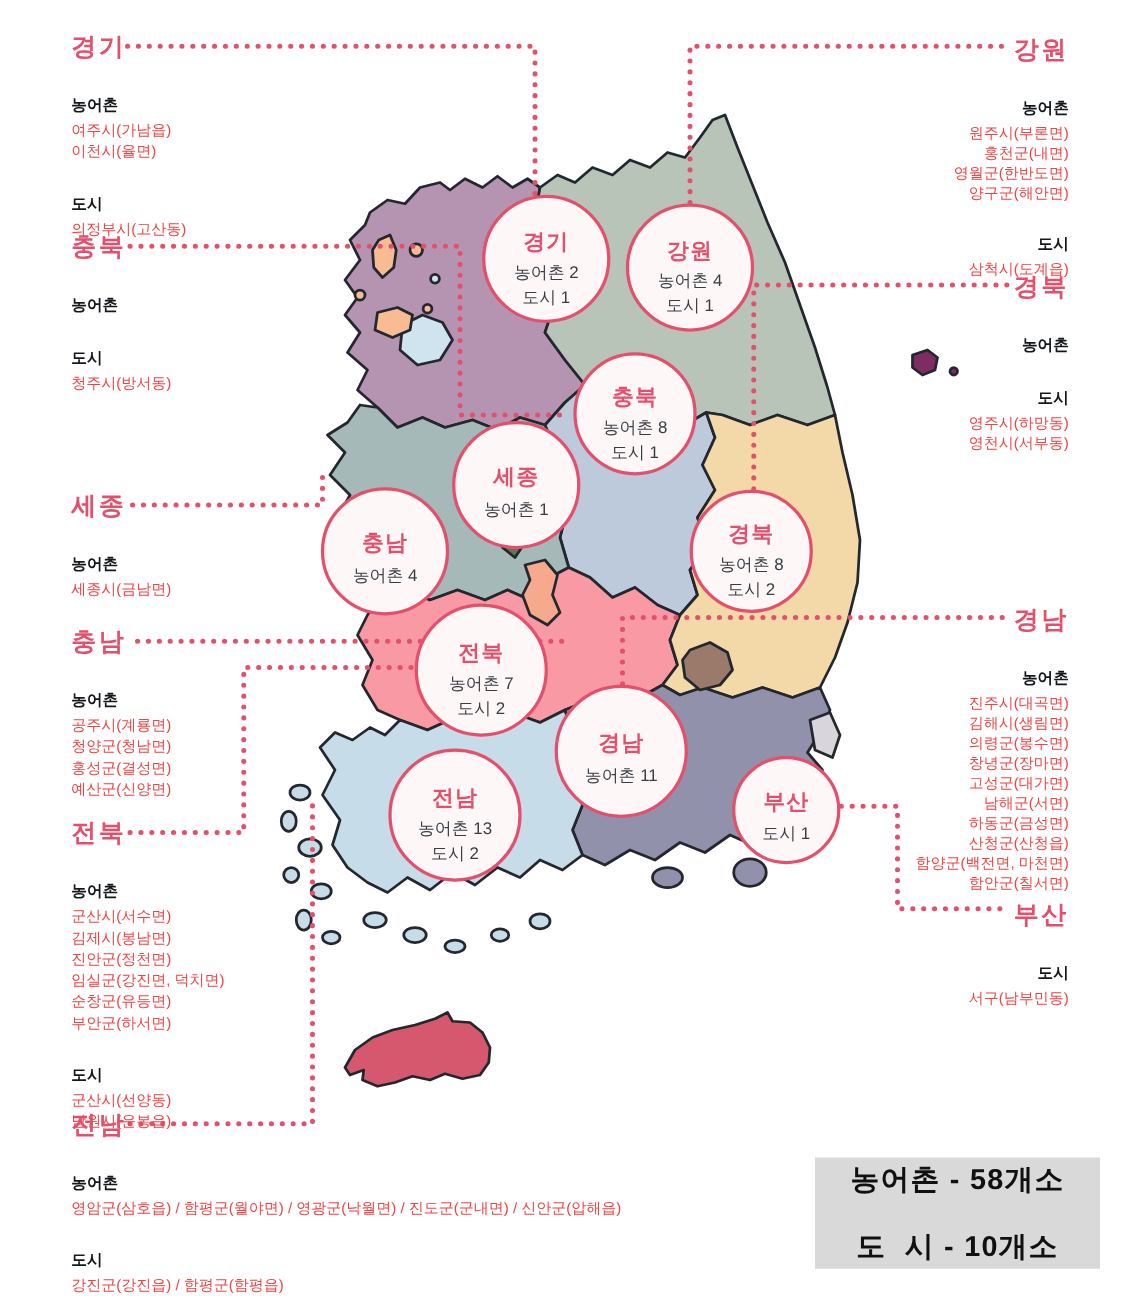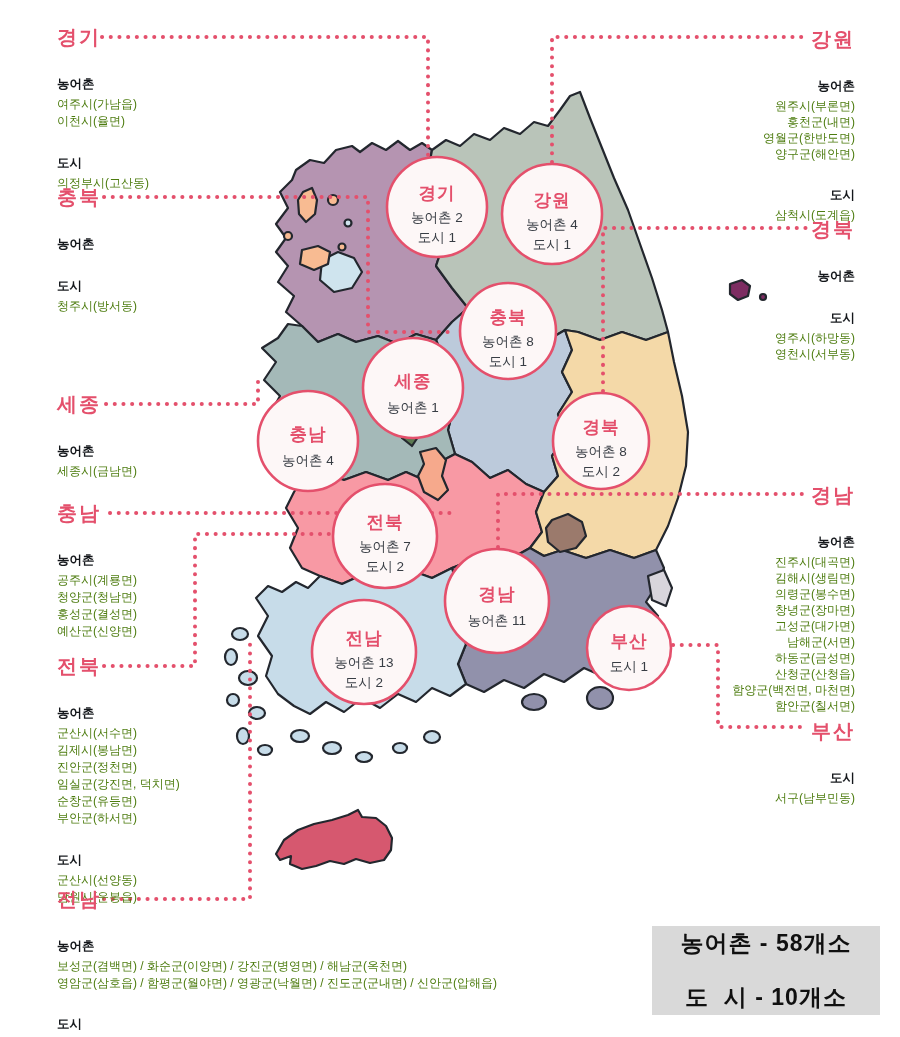--- a/index.html
+++ b/index.html
@@ -10,21 +10,21 @@
   .mp{stroke:#23272e;stroke-width:2.2;stroke-linejoin:round;stroke-linecap:round;}
   .leader{fill:none;stroke-width:4;stroke-linecap:round;stroke-dasharray:0.1 8.6;}
   .badge-circle{fill:#fdf7f7;stroke-width:2.6;}
   .badge-title{font:bold 17.5px "Liberation Sans","DejaVu Sans",sans-serif;fill:var(--accent);text-anchor:middle;letter-spacing:1px;}
   .badge-line{font:13.5px "Liberation Sans","DejaVu Sans",sans-serif;fill:#383d44;text-anchor:middle;}
   .section{position:absolute;}
   .section.left{left:57px;text-align:left;}
   .section.right{right:45px;text-align:right;}
   .sec-title{font-size:20px;font-weight:bold;color:var(--accent);letter-spacing:2px;margin-bottom:4px;}
   .grp-label{font-size:12.5px;font-weight:bold;color:#14171b;margin-top:25px;margin-bottom:3px;}
-  .grp-items div{font-size:12px;color:#4d7c0f;line-height:17px;white-space:nowrap;}
+  .grp-items div{font-size:12px;color:#ef4444;line-height:17px;white-space:nowrap;}
   .section.right .grp-items div{line-height:16px;text-align:right;}
   .section.jeonnam .grp-items div{line-height:16.5px;}
   .summary-box{position:absolute;left:652px;top:926px;width:228px;height:89px;background:#d9d9d9;
                display:flex;flex-direction:column;justify-content:center;align-items:center;gap:23px;}
   .summary-box div{font-size:23px;font-weight:bold;color:#101010;white-space:pre;letter-spacing:1px;}
 </style>
 </head>
 <body>
 
 <div class="canvas">
@@ -237,21 +237,20 @@
     <div class="grp-items">
         <div>군산시(선양동)</div>
         <div>남원시(운봉읍)</div>
       </div>
   </div>
 
   <div class="section left jeonnam" style="top:886px">
     <div class="sec-title">전남</div>
     <div class="grp-label">농어촌</div>
     <div class="grp-items">
-        <div>보성군(겸백면) / 화순군(이양면) / 강진군(병영면) / 해남군(옥천면)</div>
         <div>영암군(삼호읍) / 함평군(월야면) / 영광군(낙월면) / 진도군(군내면) / 신안군(압해읍)</div>
       </div>
     <div class="grp-label">도시</div>
     <div class="grp-items">
         <div>강진군(강진읍) / 함평군(함평읍)</div>
       </div>
   </div>
 
   <div class="section right" style="top:26px">
     <div class="sec-title">강원</div>

